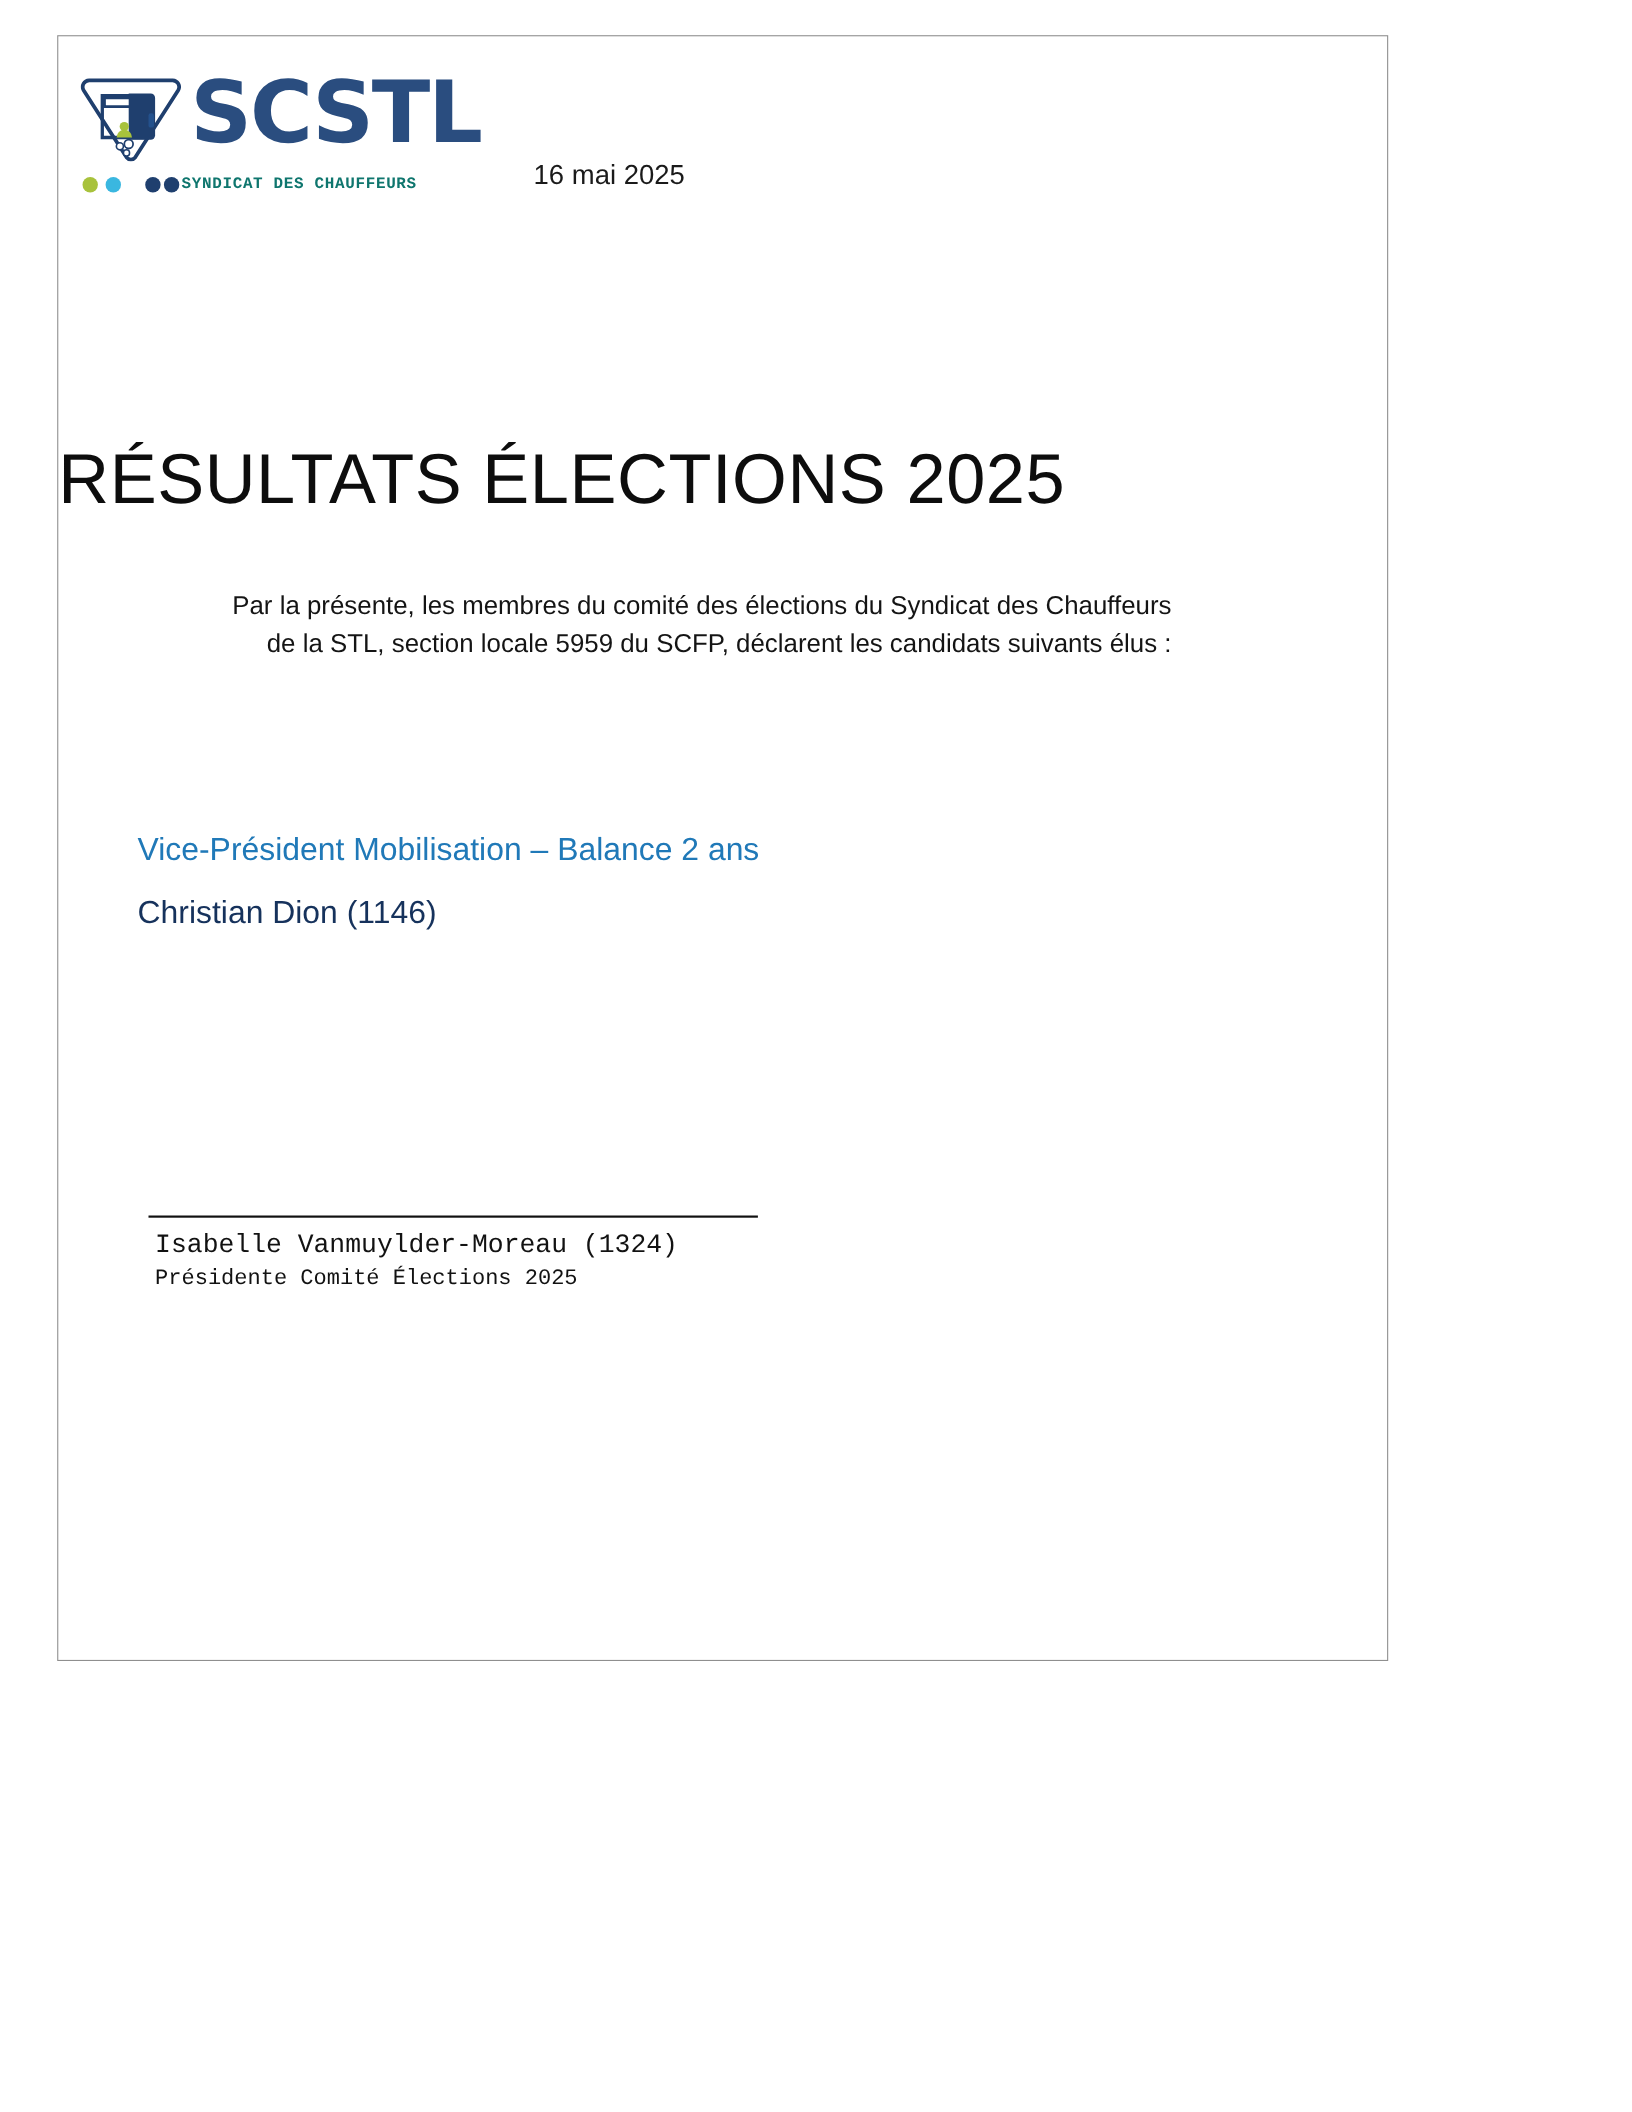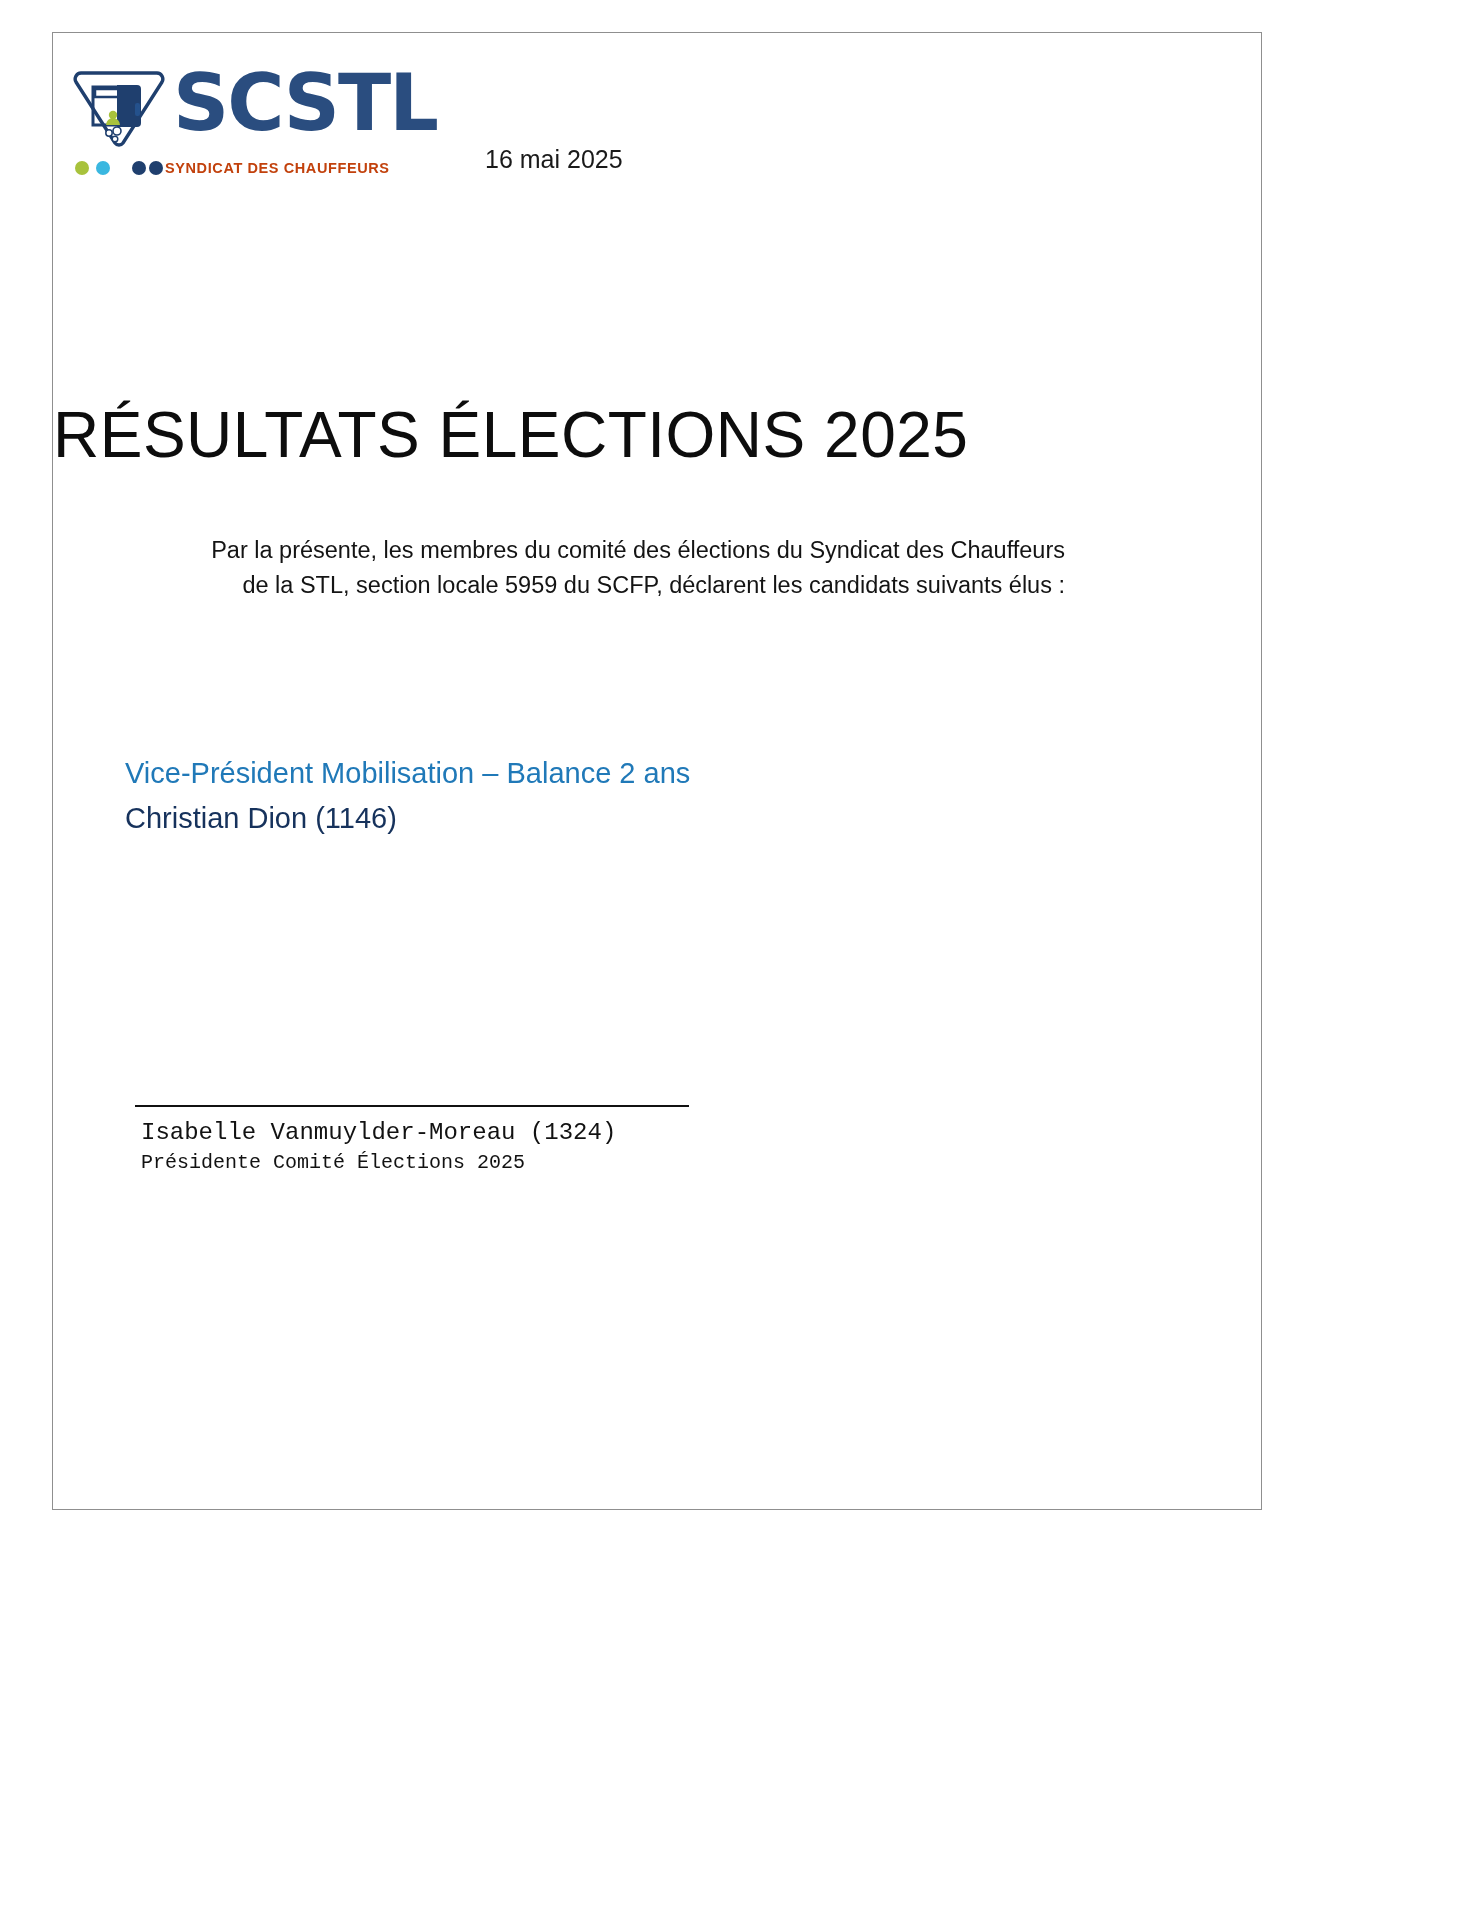--- a/index.html
+++ b/index.html
@@ -81,25 +81,25 @@
     border-radius: 50%;
     display: inline-block;
     margin-right: 7px;
     flex: 0 0 auto;
   }
   .dot.g { background: #a8c23c; }
   .dot.c { background: #3ab7e0; margin-right: 22px; }
   .dot.n1 { background: #1f3f6e; margin-right: 3px; }
   .dot.n2 { background: #1f3f6e; margin-right: 2px; }
   .logo-tagline-text {
-    font-family: Liberation Sans, sans-serif;
+    font-family: Liberation Mono, monospace;
     font-weight: bold;
     font-size: 14.5px;
     letter-spacing: 0.6px;
-    color: #c2410c;
+    color: #0f766e;
     white-space: nowrap;
   }
 
   
   .doc-date {
     position: absolute;
     left: 432px;
     top: 112px;
     font-size: 25px;
     color: #1a1a1a;
@@ -145,21 +145,21 @@
     font-size: 29px;
     line-height: 40px;
     color: #2079b8;
     font-weight: 400;
     white-space: nowrap;
   }
   .result-name {
     font-size: 29px;
     line-height: 42px;
     color: #16325c;
-    margin-top: 4px;
+    margin-top: 16px;
     white-space: nowrap;
   }
   .result-name.indented { padding-left: 10px; }
 
   
   .signature-block {
     position: absolute;
     left: 82px;
     top: 1072px;
     width: 700px;

